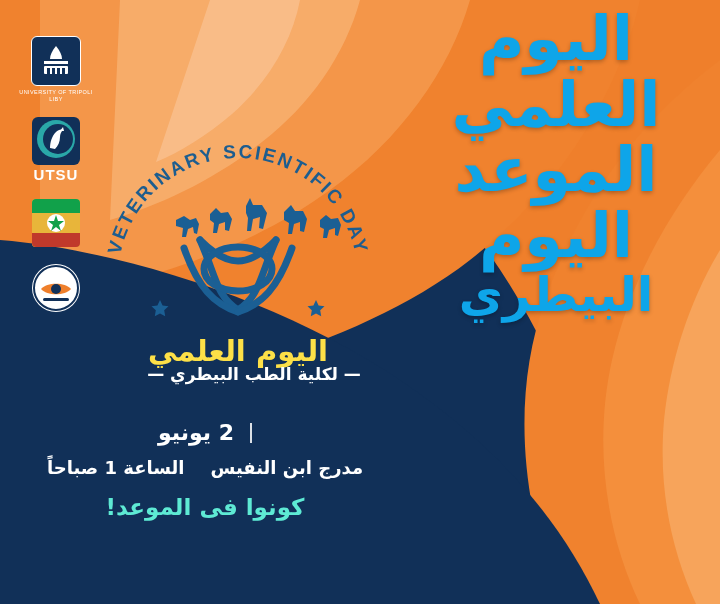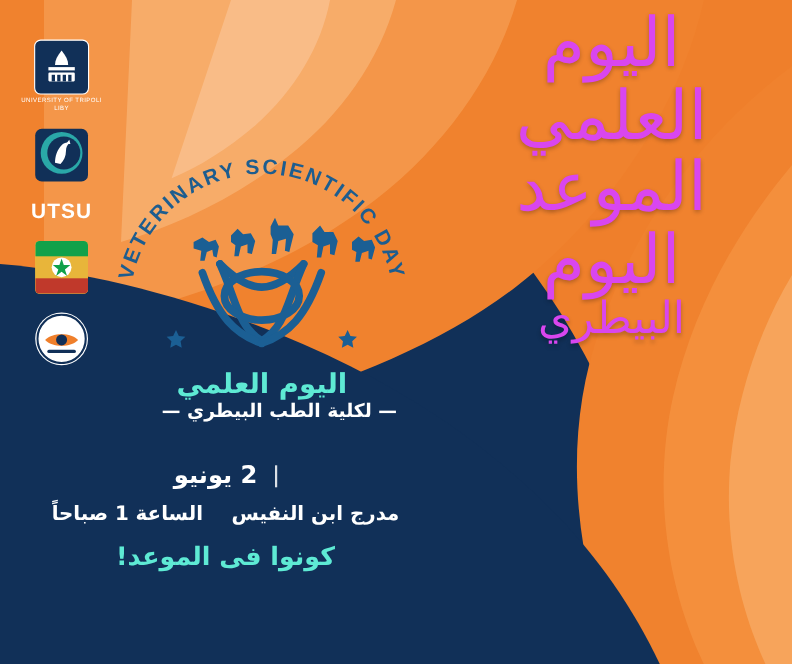--- a/index.html
+++ b/index.html
@@ -54,42 +54,42 @@
   .logo-caption {
     margin-top: 3px;
     font-size: 5.5px;
     letter-spacing: .4px;
     color: #ffffff;
     text-align: center;
     line-height: 1.25;
     font-family: "Liberation Sans", sans-serif;
   }
   .logo-caption.big {
-    font-size: 19px;
+    font-size: 15px;
     font-weight: bold;
     letter-spacing: 1px;
-    margin-top: 16px;
+    margin-top: 1px;
   }
   
   .emblem {
     position: absolute;
     left: 88px;
     top: 128px;
     width: 300px;
     height: 270px;
     z-index: 5;
   }
   .emblem-ar-1 {
     position: absolute;
     width: 300px;
     text-align: center;
     top: 206px;
     left: 0;
-    color: #5eead4;
-    font-size: 25px;
+    color: #fde047;
+    font-size: 29px;
     font-weight: bold;
     direction: rtl;
     font-family: "DejaVu Sans", sans-serif;
   }
   .emblem-ar-2 {
     position: absolute;
     width: 300px;
     text-align: center;
     top: 236px;
     left: 16px;
@@ -141,32 +141,32 @@
   }
   
   .headline {
     position: absolute;
     right: 14px;
     top: 6px;
     width: 300px;
     text-align: center;
     direction: rtl;
     z-index: 7;
-    color: #d946ef;
-    font-weight: normal;
+    color: #0ea5e9;
+    font-weight: bold;
     font-family: "DejaVu Sans", sans-serif;
     line-height: 1.06;
   }
   .headline .ln {
     display: block;
     font-size: 62px;
     text-shadow: 0 2px 4px rgba(0,0,0,.25);
   }
   .headline .ln.small {
-    font-size: 40px;
+    font-size: 48px;
   }
 </style>
 </head>
 <body>
 
 <div id="poster">
 
   <svg class="bg-svg" viewBox="0 0 720 604" preserveAspectRatio="none">
     <rect x="0" y="0" width="720" height="604" fill="#113058"></rect>
 

